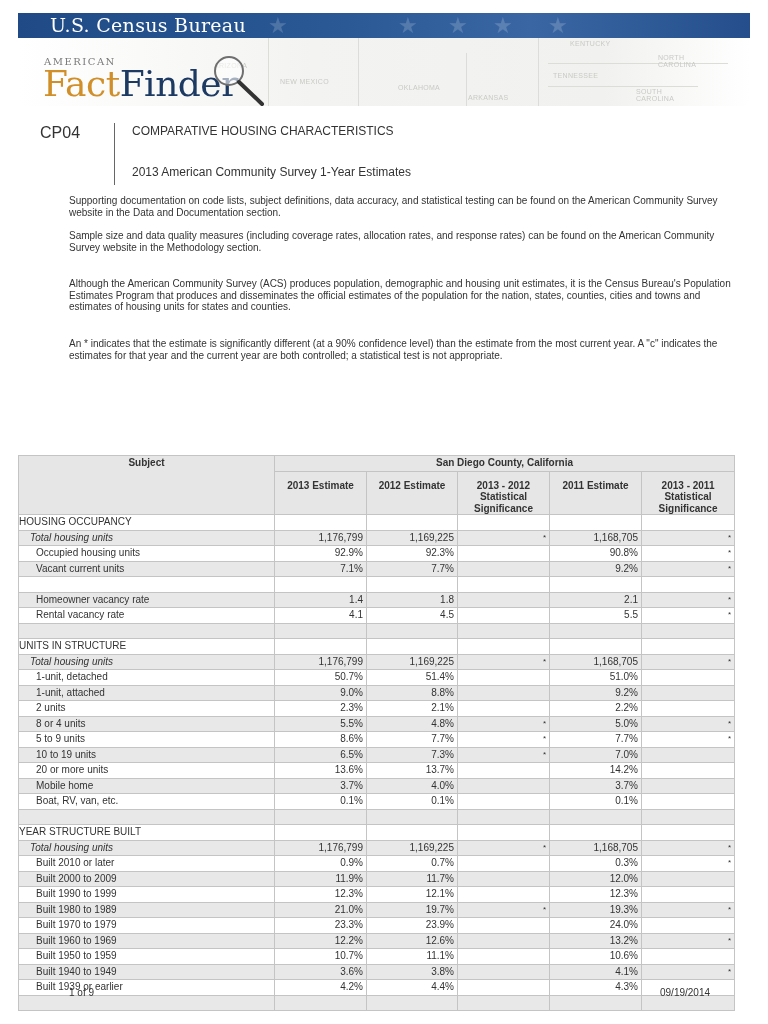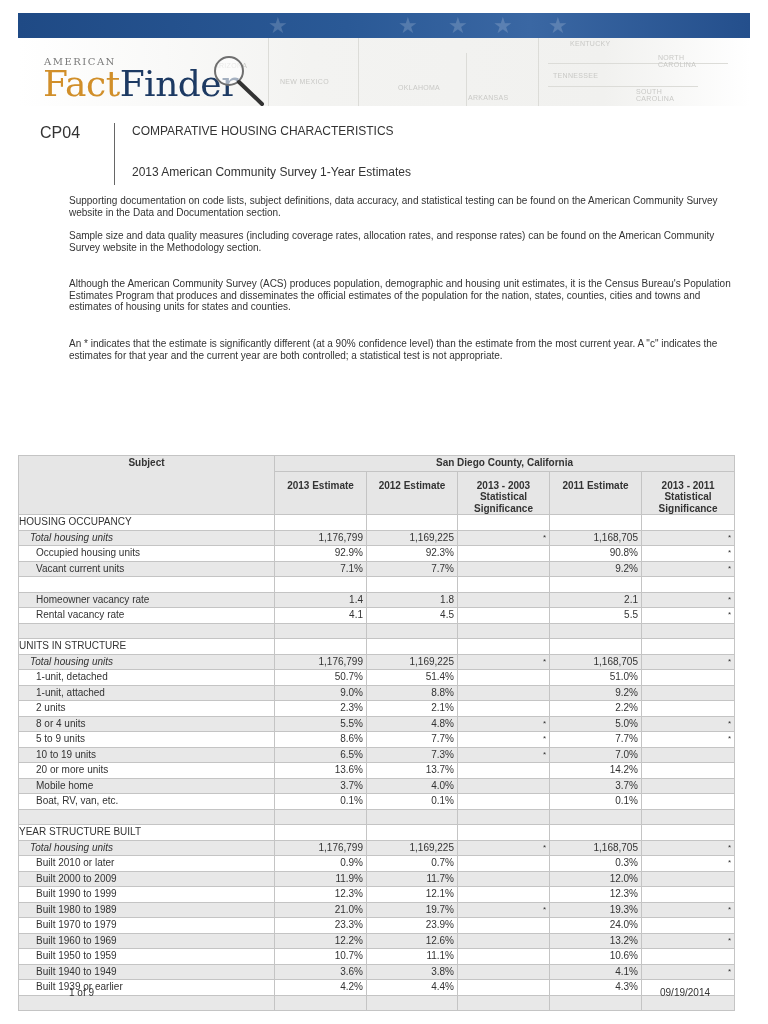--- a/index.html
+++ b/index.html
@@ -34,20 +34,21 @@
   td.label.section { padding-left: 0; }
   td.label.l1 { padding-left: 11px; font-style: italic; }
   td.label.l2 { padding-left: 17px; }
   .footer-page { position: absolute; left: 69px; top: 987px; font-size: 10px; color: #333; }
   .footer-date { position: absolute; left: 660px; top: 987px; font-size: 10px; color: #333; }
 </style>
 </head>
 <body>
 
 <div class="banner">
+  <span class="banner-title">U.S. Census Bureau</span>
   <span class="star" style="left:250px">★</span>
   <span class="star" style="left:380px">★</span>
   <span class="star" style="left:430px">★</span>
   <span class="star" style="left:475px">★</span>
   <span class="star" style="left:530px">★</span>
 </div>
 
 <div class="mapstrip">
   <div class="mapline" style="left:250px;top:0;height:68px;border-left-width:1px;"></div>
   <div class="mapline" style="left:340px;top:0;height:68px;border-left-width:1px;"></div>
@@ -92,21 +93,21 @@
       <col class="c5">
     </colgroup>
   <thead>
     <tr>
       <th rowspan="2">Subject</th>
       <th colspan="5">San Diego County, California</th>
     </tr>
     <tr style="height:34px;">
       <th class="multi">2013 Estimate</th>
       <th class="multi">2012 Estimate</th>
-      <th class="multi">2013 - 2003 Statistical Significance</th>
+      <th class="multi">2013 - 2012 Statistical Significance</th>
       <th class="multi">2011 Estimate</th>
       <th class="multi">2013 - 2011 Statistical Significance</th>
     </tr>
   </thead>
   <tbody id="table-body">
       <tr class="plain">
         <td class="label section">HOUSING OCCUPANCY</td>
         <td class="num"></td>
         <td class="num"></td>
         <td class="sig"></td>

